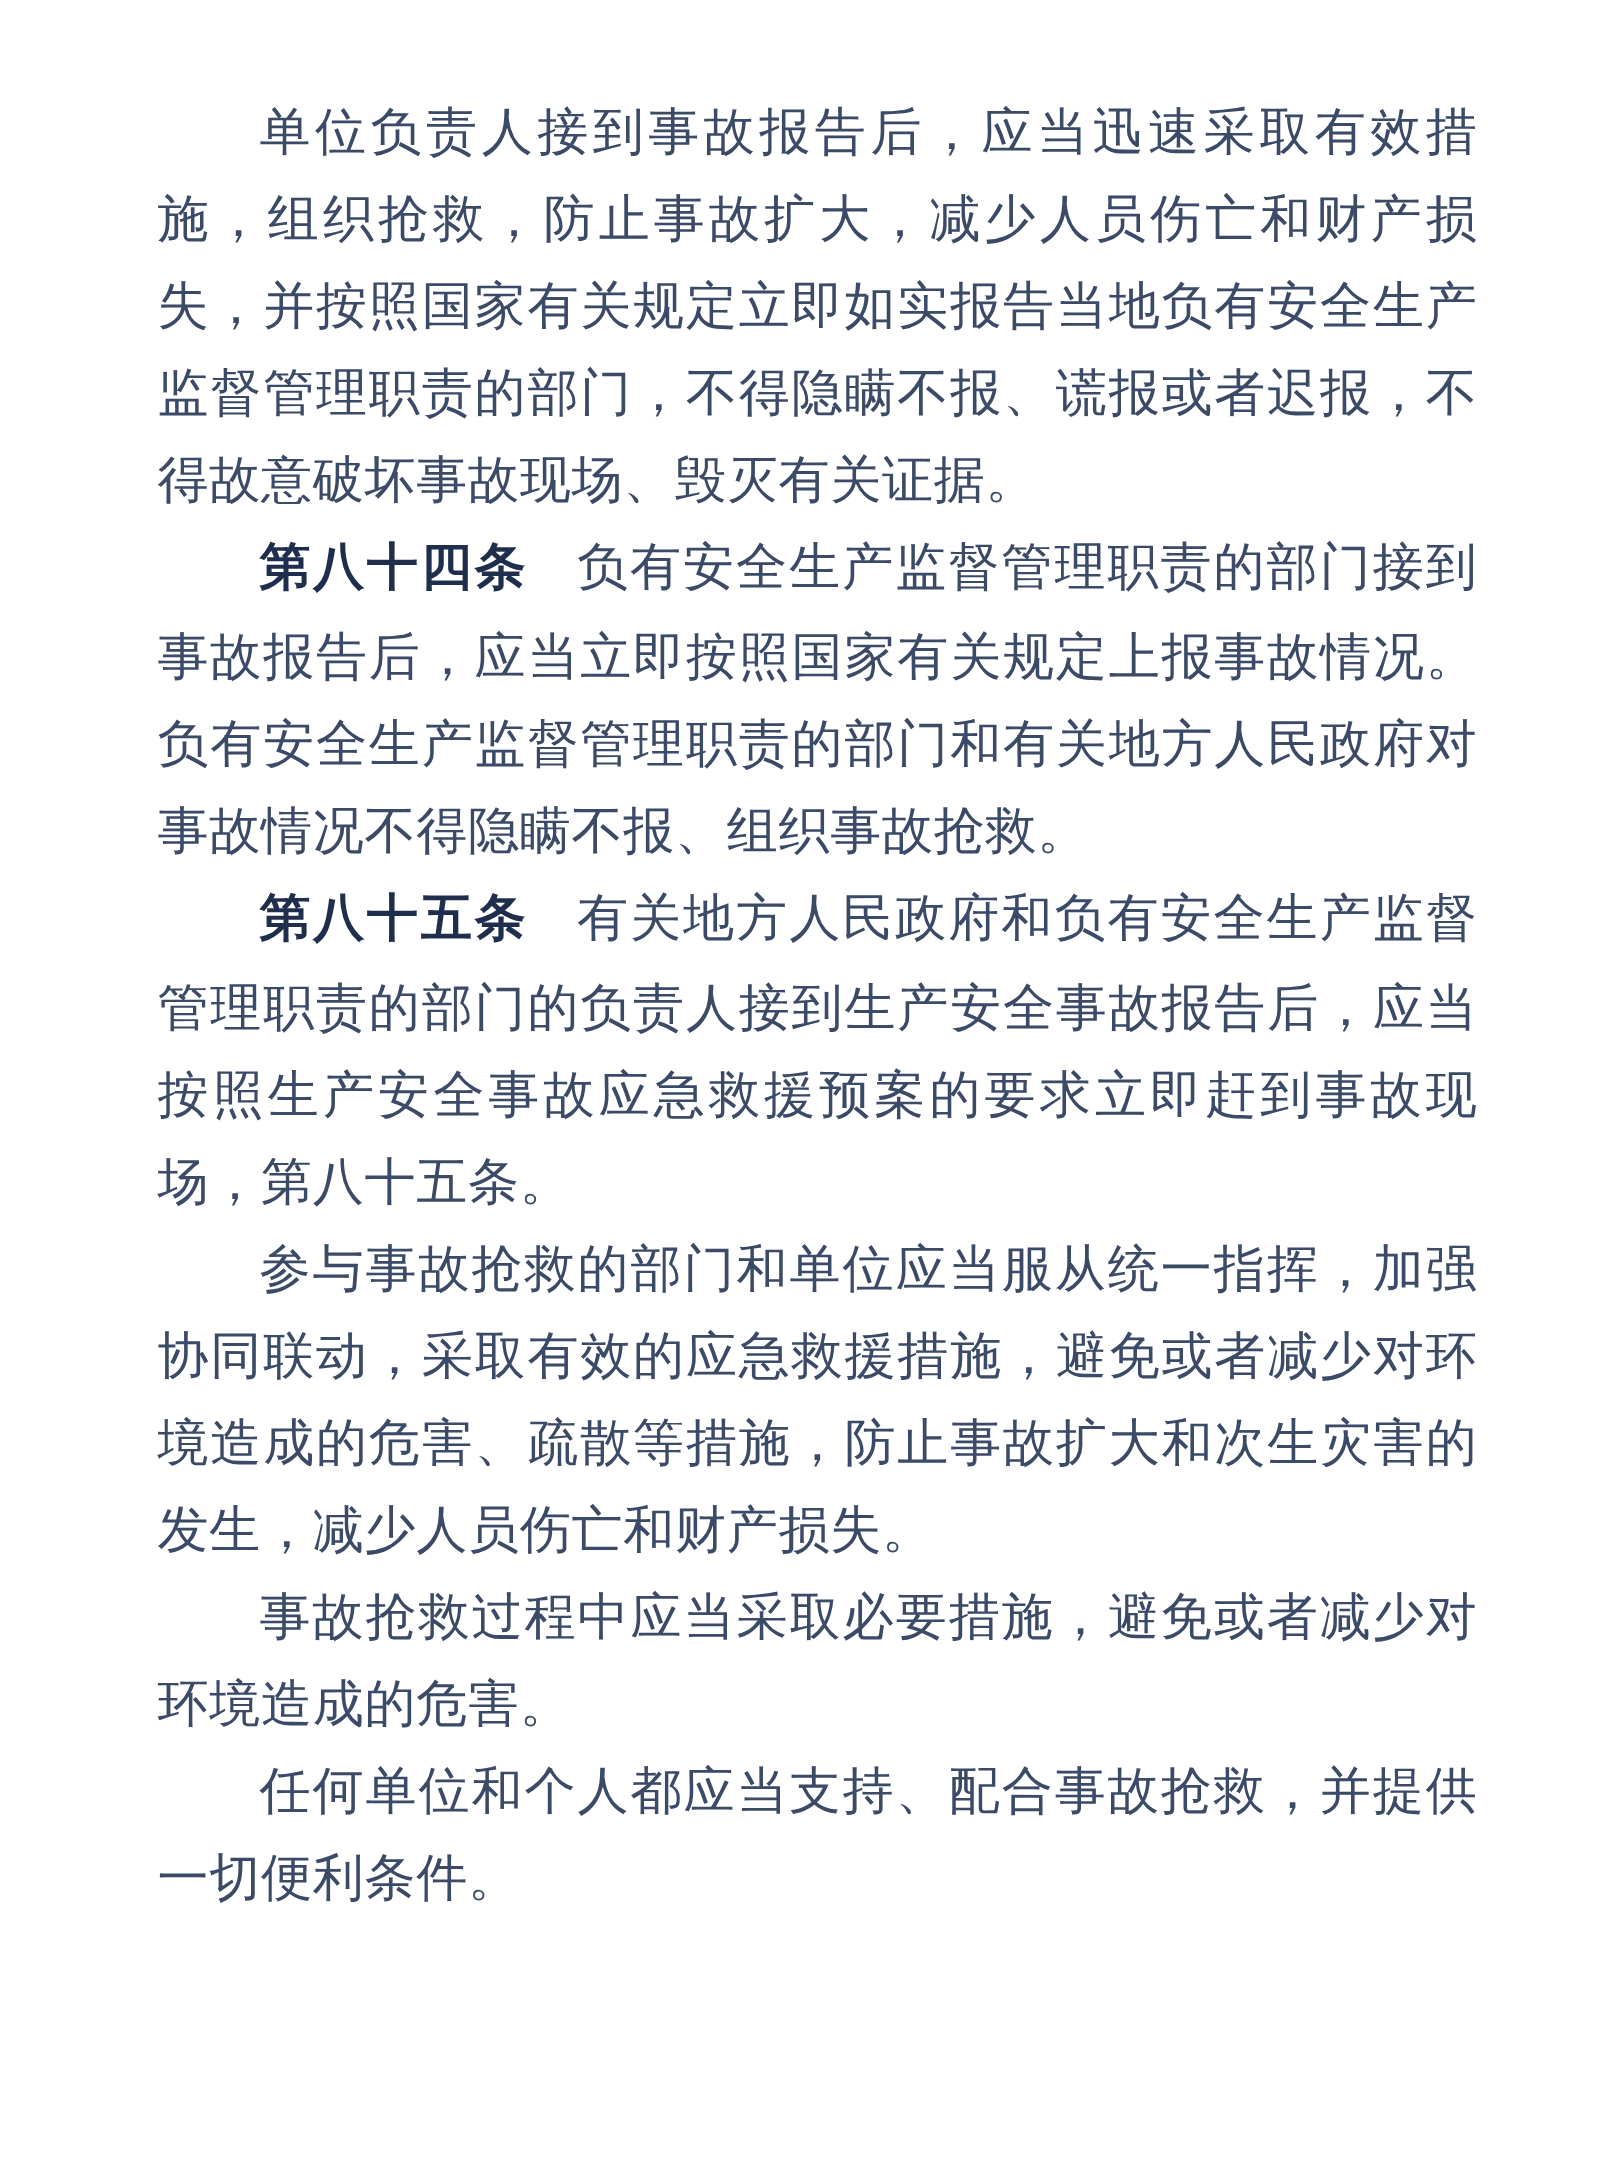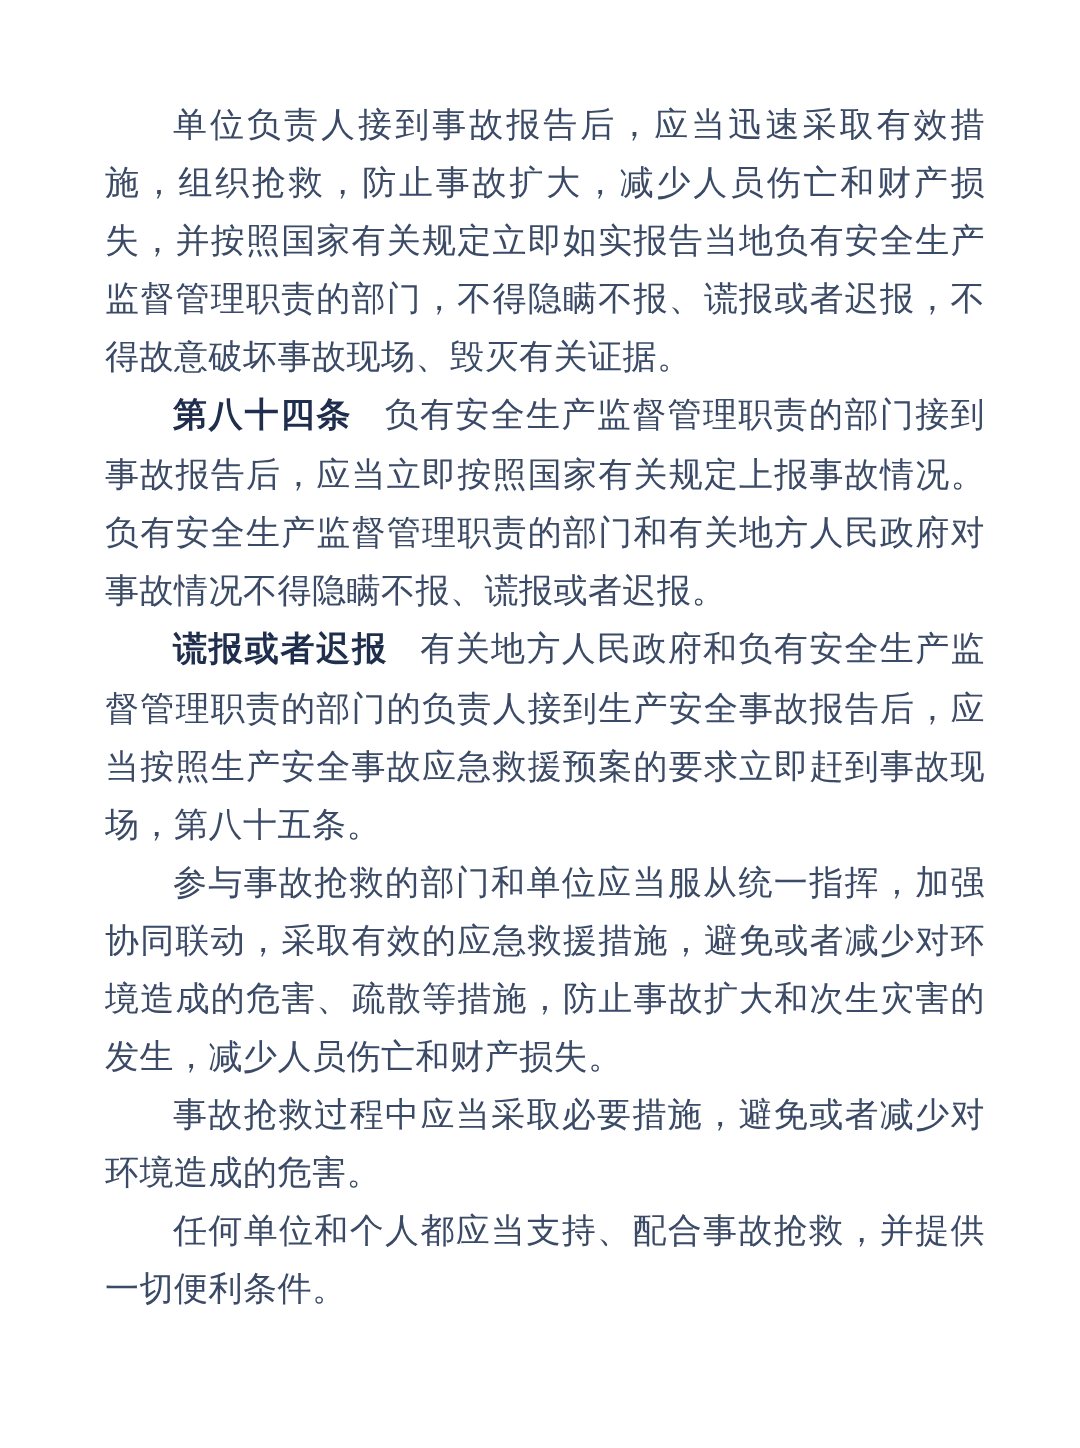--- a/index.html
+++ b/index.html
@@ -11,21 +11,21 @@
   html, body {
     width: 1080px;
     height: 1448px;
     background: var(--bg);
     overflow: hidden;
   }
   .page {
     width: 1080px;
     height: 1448px;
     background: var(--bg);
-    padding: 96px 95px 0 105px;
+    padding: 60px 95px 0 105px;
   }
   .doc-body {
     width: 880px;
     font-family: "Liberation Serif", "DejaVu Serif", serif;
     font-size: 34px;
     line-height: 58px;
     color: var(--text);
     text-align: justify;
     text-justify: inter-character;
     letter-spacing: 0.5px;
@@ -41,19 +41,19 @@
     margin-right: 0.95em;
     letter-spacing: 1px;
   }
 </style>
 </head>
 <body>
 
 <div class="page">
   <div class="doc-body">
       <p class="para"><span>单位负责人接到事故报告后，应当迅速采取有效措施，组织抢救，防止事故扩大，减少人员伤亡和财产损失，并按照国家有关规定立即如实报告当地负有安全生产监督管理职责的部门，不得隐瞒不报、谎报或者迟报，不得故意破坏事故现场、毁灭有关证据。</span></p>
-      <p class="para"><b class="article-label">第八十四条</b><span>负有安全生产监督管理职责的部门接到事故报告后，应当立即按照国家有关规定上报事故情况。负有安全生产监督管理职责的部门和有关地方人民政府对事故情况不得隐瞒不报、谎报或者迟报。</span></p>
-      <p class="para"><b class="article-label">谎报或者迟报</b><span>有关地方人民政府和负有安全生产监督管理职责的部门的负责人接到生产安全事故报告后，应当按照生产安全事故应急救援预案的要求立即赶到事故现场，第八十五条。</span></p>
+      <p class="para"><b class="article-label">第八十四条</b><span>负有安全生产监督管理职责的部门接到事故报告后，应当立即按照国家有关规定上报事故情况。负有安全生产监督管理职责的部门和有关地方人民政府对事故情况不得隐瞒不报、组织事故抢救。</span></p>
+      <p class="para"><b class="article-label">第八十五条</b><span>有关地方人民政府和负有安全生产监督管理职责的部门的负责人接到生产安全事故报告后，应当按照生产安全事故应急救援预案的要求立即赶到事故现场，第八十五条。</span></p>
       <p class="para"><span>参与事故抢救的部门和单位应当服从统一指挥，加强协同联动，采取有效的应急救援措施，避免或者减少对环境造成的危害、疏散等措施，防止事故扩大和次生灾害的发生，减少人员伤亡和财产损失。</span></p>
       <p class="para"><span>事故抢救过程中应当采取必要措施，避免或者减少对环境造成的危害。</span></p>
       <p class="para"><span>任何单位和个人都应当支持、配合事故抢救，并提供一切便利条件。</span></p>
     </div>
 </div>
 
 </body></html>

